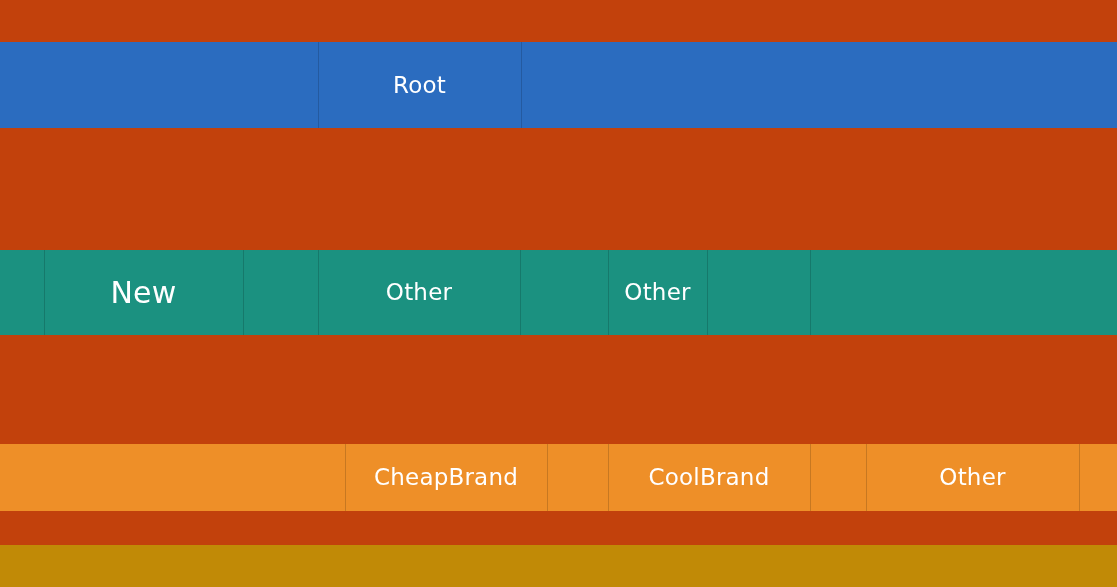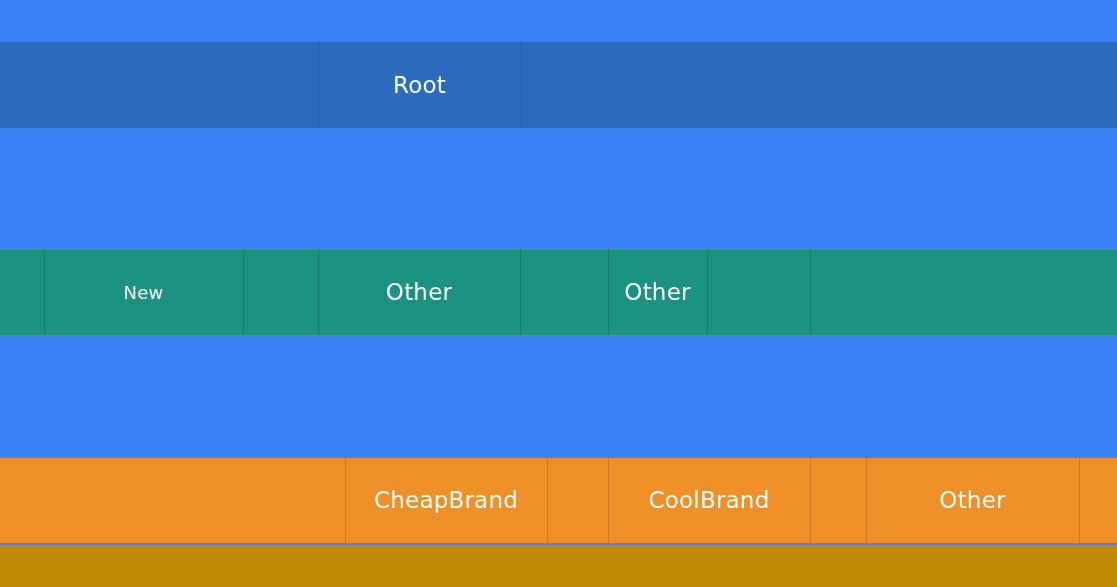--- a/index.html
+++ b/index.html
@@ -49,45 +49,45 @@
     left: 0;
     top: 0;
     bottom: 0;
     width: 1px;
     background: rgba(0, 0, 0, 0.16);
   }
 </style>
 </head>
 <body>
 
-<div id="chart-root" style="background: #3b82f6;">
+<div id="chart-root" style="background: #c2410c;">
     <div class="level-row" style="top: 42px; height: 86px;">
       <div class="segment" style="left: 0px; width: 318px; background: rgb(43, 108, 191);"></div>
       <div class="segment seam-left" style="left: 318px; width: 203px; background: rgb(43, 108, 191);">
         <span class="segment-label" style="color: rgb(255, 255, 255); font-size: 23px;">Root</span>
       </div>
       <div class="segment seam-left" style="left: 521px; width: 596px; background: rgb(43, 108, 191);"></div>
     </div>
     <div class="level-row" style="top: 250px; height: 85px;">
       <div class="segment" style="left: 0px; width: 44px; background: rgb(27, 145, 128);"></div>
       <div class="segment seam-left" style="left: 44px; width: 199px; background: rgb(27, 145, 128);">
-        <span class="segment-label" style="color: rgb(255, 255, 255); font-size: 18px;">New</span>
+        <span class="segment-label" style="color: rgb(255, 255, 255); font-size: 30px;">New</span>
       </div>
       <div class="segment seam-left" style="left: 243px; width: 75px; background: rgb(27, 145, 128);"></div>
       <div class="segment seam-left" style="left: 318px; width: 202px; background: rgb(27, 145, 128);">
         <span class="segment-label" style="color: rgb(255, 255, 255); font-size: 23px;">Other</span>
       </div>
       <div class="segment seam-left" style="left: 520px; width: 88px; background: rgb(27, 145, 128);"></div>
       <div class="segment seam-left" style="left: 608px; width: 99px; background: rgb(27, 145, 128);">
         <span class="segment-label" style="color: rgb(255, 255, 255); font-size: 23px;">Other</span>
       </div>
       <div class="segment seam-left" style="left: 707px; width: 103px; background: rgb(27, 145, 128);"></div>
       <div class="segment seam-left" style="left: 810px; width: 307px; background: rgb(27, 145, 128);"></div>
     </div>
-    <div class="level-row" style="top: 458px; height: 85px;">
+    <div class="level-row" style="top: 444px; height: 67px;">
       <div class="segment" style="left: 0px; width: 345px; background: rgb(238, 143, 40);"></div>
       <div class="segment seam-left" style="left: 345px; width: 202px; background: rgb(238, 143, 40);">
         <span class="segment-label" style="color: rgb(255, 255, 255); font-size: 23px;">CheapBrand</span>
       </div>
       <div class="segment seam-left" style="left: 547px; width: 61px; background: rgb(238, 143, 40);"></div>
       <div class="segment seam-left" style="left: 608px; width: 202px; background: rgb(238, 143, 40);">
         <span class="segment-label" style="color: rgb(255, 255, 255); font-size: 23px;">CoolBrand</span>
       </div>
       <div class="segment seam-left" style="left: 810px; width: 56px; background: rgb(238, 143, 40);"></div>
       <div class="segment seam-left" style="left: 866px; width: 213px; background: rgb(238, 143, 40);">

